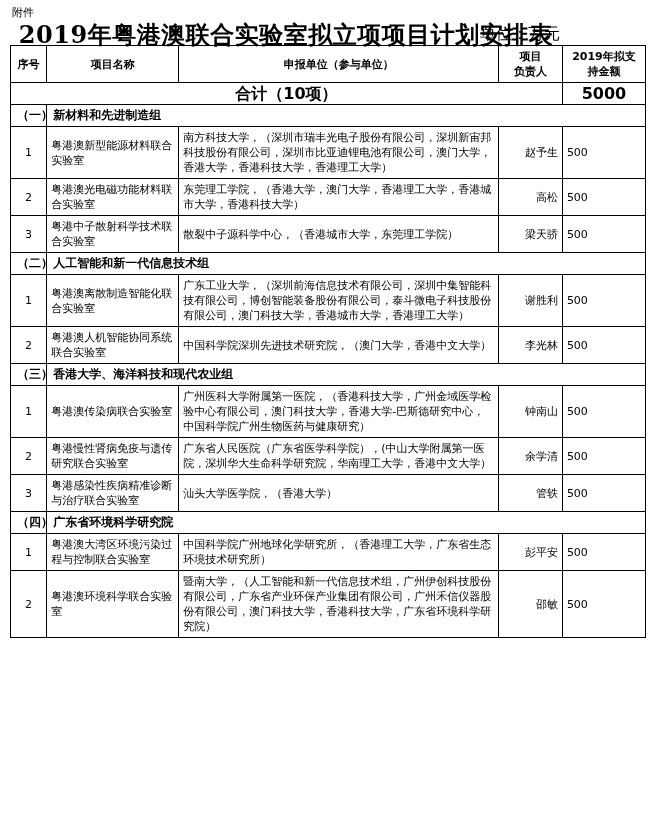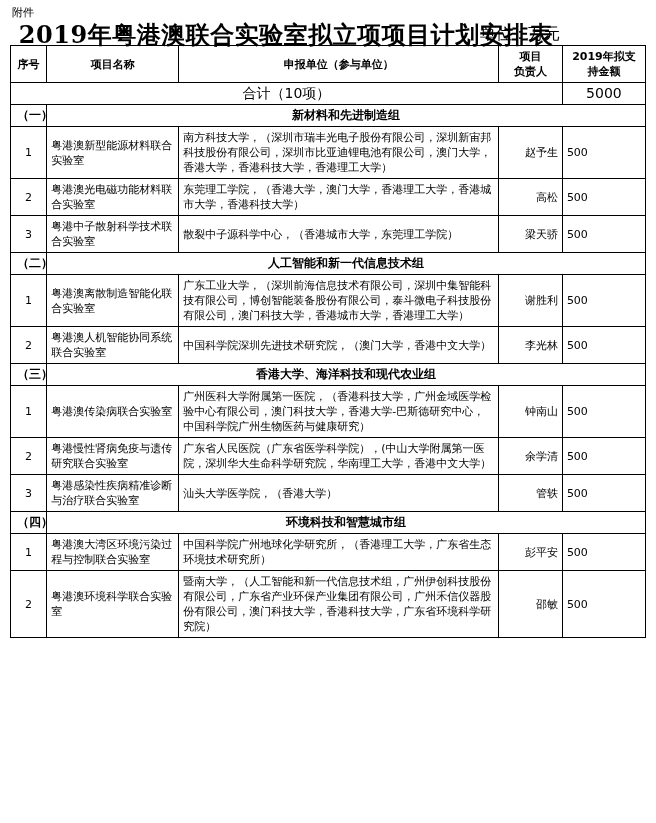--- a/index.html
+++ b/index.html
@@ -67,32 +67,31 @@
   .c-org { width: 300px; }
   .c-leader { width: 60px; text-align: center; }
   .c-amt { width: 78px; text-align: center; }
 
   td.seq { text-align: center; }
   td.leader { text-align: right; }
   td.amt { }
 
   tr.total td {
     text-align: center;
-    font-size: 14px;
-    font-weight: normal;
+    font-size: 16px;
+    font-weight: bold;
     padding: 3px 4px;
   }
   tr.total td.total-label {
     text-align: center;
   }
   tr.group td {
     font-size: 12px;
     font-weight: bold;
     padding: 3px 6px;
-    text-align: center;
   }
   tr.group td.grp-idx {
     text-align: center;
     font-weight: bold;
   }
 </style>
 </head>
 <body>
 
 <div class="page">
@@ -198,21 +197,21 @@
       <tr>
         <td class="seq">3</td>
         <td>粤港感染性疾病精准诊断与治疗联合实验室</td>
         <td>汕头大学医学院，（香港大学）</td>
         <td class="leader">管轶</td>
         <td class="amt">500</td>
       </tr>
 
       <tr class="group">
         <td class="grp-idx">（四）</td>
-        <td colspan="4">环境科技和智慧城市组</td>
+        <td colspan="4">广东省环境科学研究院</td>
       </tr>
       <tr>
         <td class="seq">1</td>
         <td>粤港澳大湾区环境污染过程与控制联合实验室</td>
         <td>中国科学院广州地球化学研究所，（香港理工大学，广东省生态环境技术研究所）</td>
         <td class="leader">彭平安</td>
         <td class="amt">500</td>
       </tr>
       <tr>
         <td class="seq">2</td>

